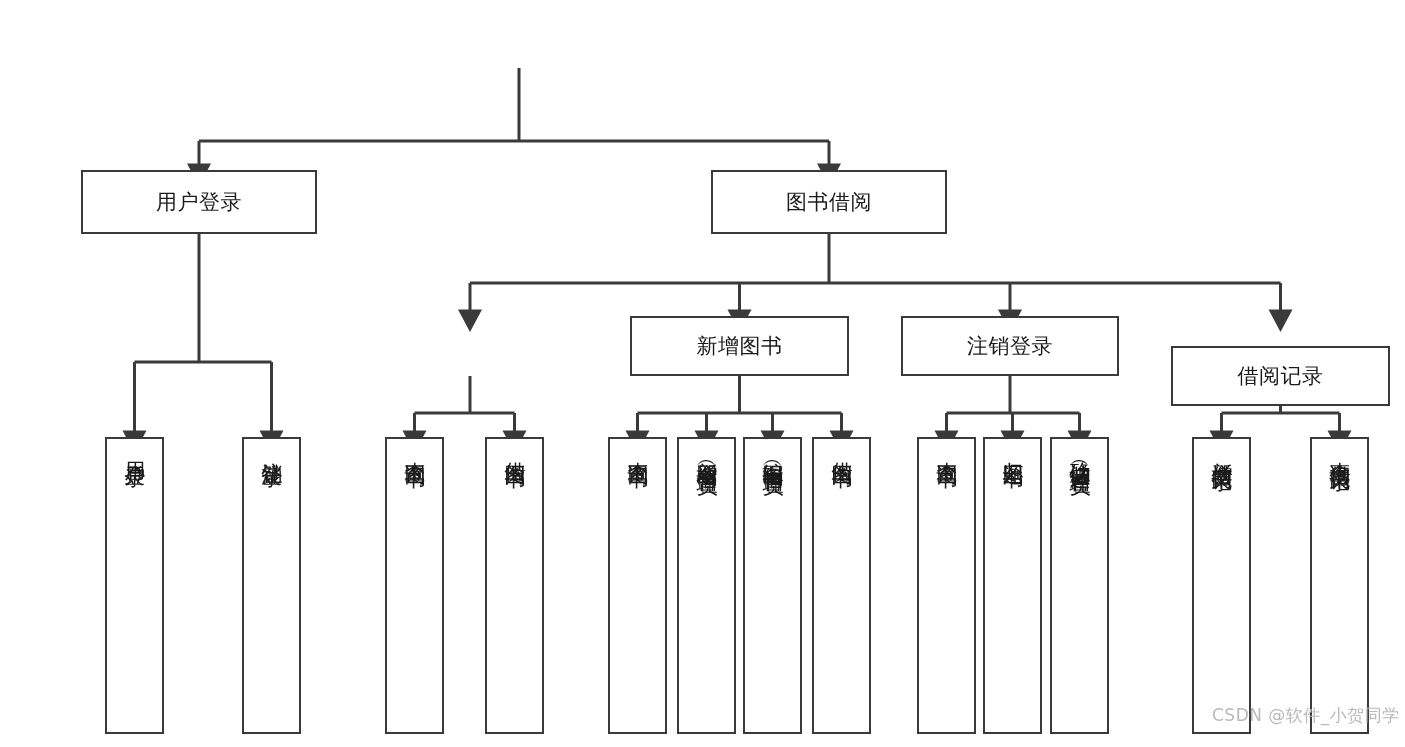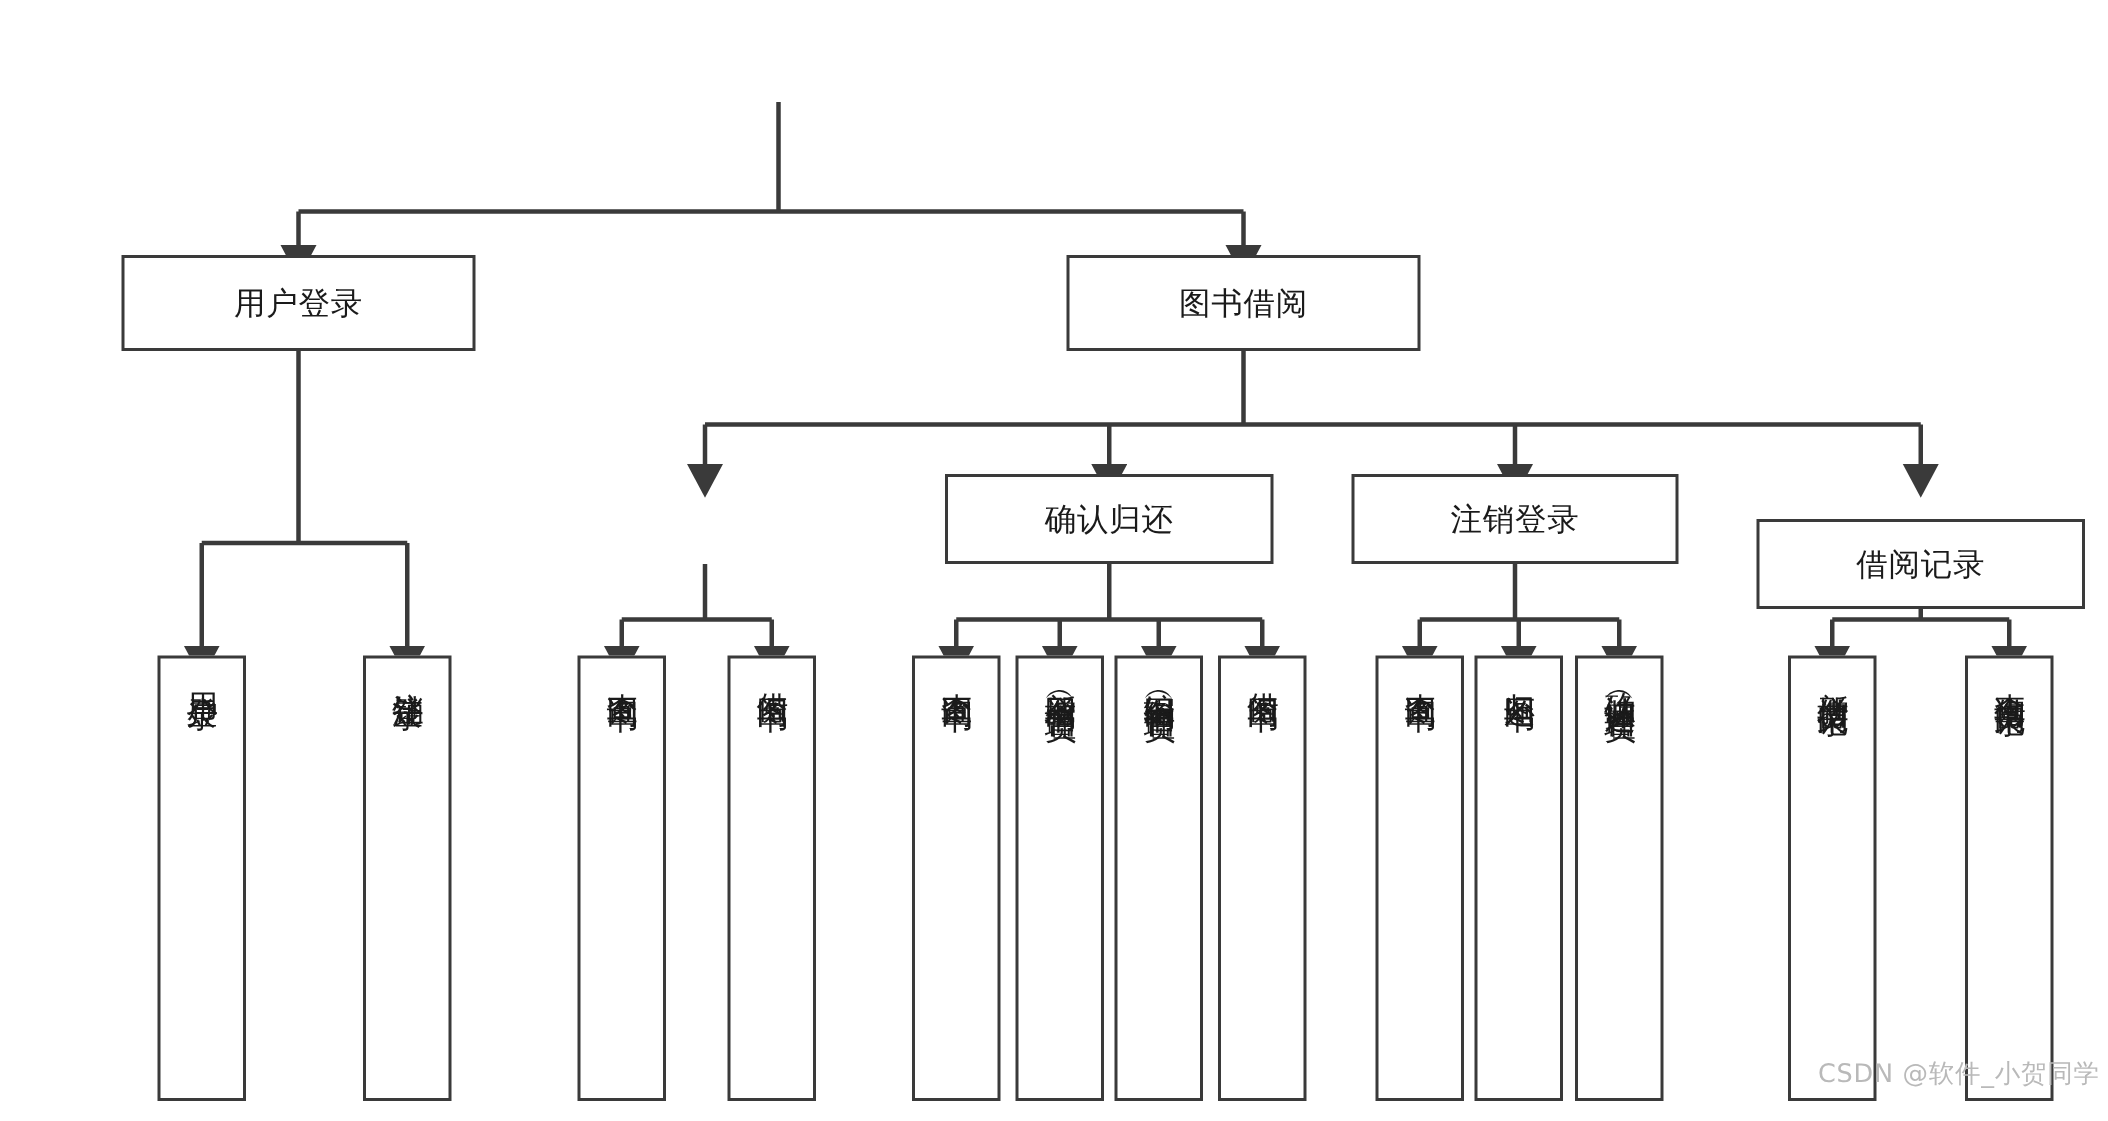--- a/index.html
+++ b/index.html
@@ -100,21 +100,21 @@
         <path d="M1339.5,413 L1339.5,434" marker-end="url(#arw)"></path>
       </g>
   </svg>
     <div class="node h-node" style="left: 81px; top: 170px; width: 236px; height: 64px;">
       <span class="lbl">用户登录</span>
     </div>
     <div class="node h-node" style="left: 711px; top: 170px; width: 236px; height: 64px;">
       <span class="lbl">图书借阅</span>
     </div>
     <div class="node h-node" style="left: 630px; top: 316px; width: 219px; height: 60px;">
-      <span class="lbl">确认归还</span>
+      <span class="lbl">新增图书</span>
     </div>
     <div class="node h-node" style="left: 901px; top: 316px; width: 218px; height: 60px;">
       <span class="lbl">注销登录</span>
     </div>
     <div class="node h-node" style="left: 1171px; top: 316px; width: 219px; height: 60px; margin-top: 30px;">
       <span class="lbl">借阅记录</span>
     </div>
     <div class="node v-node" style="left: 105px; top: 437px; width: 59px; height: 297px;">
       <span class="lbl">用户登录</span>
     </div>

